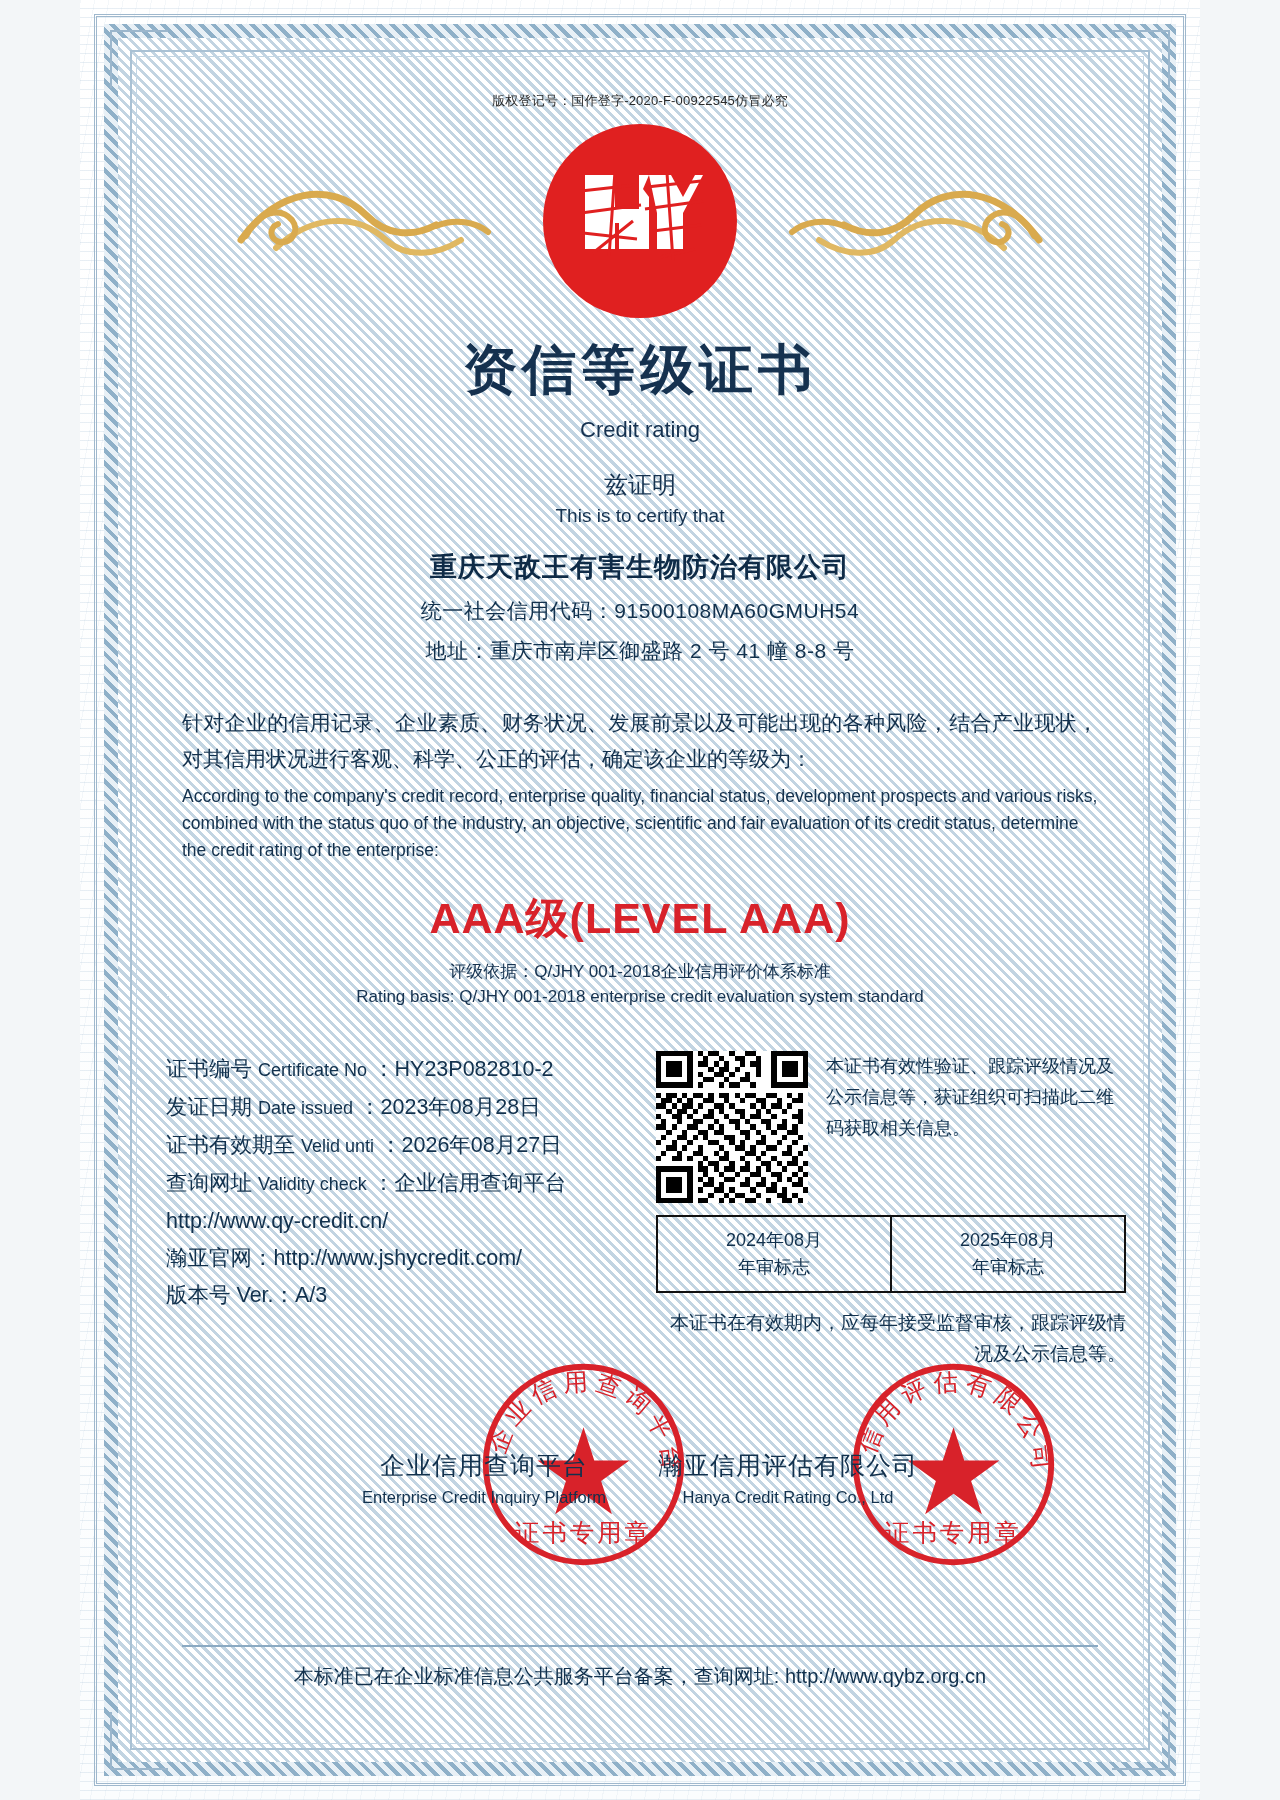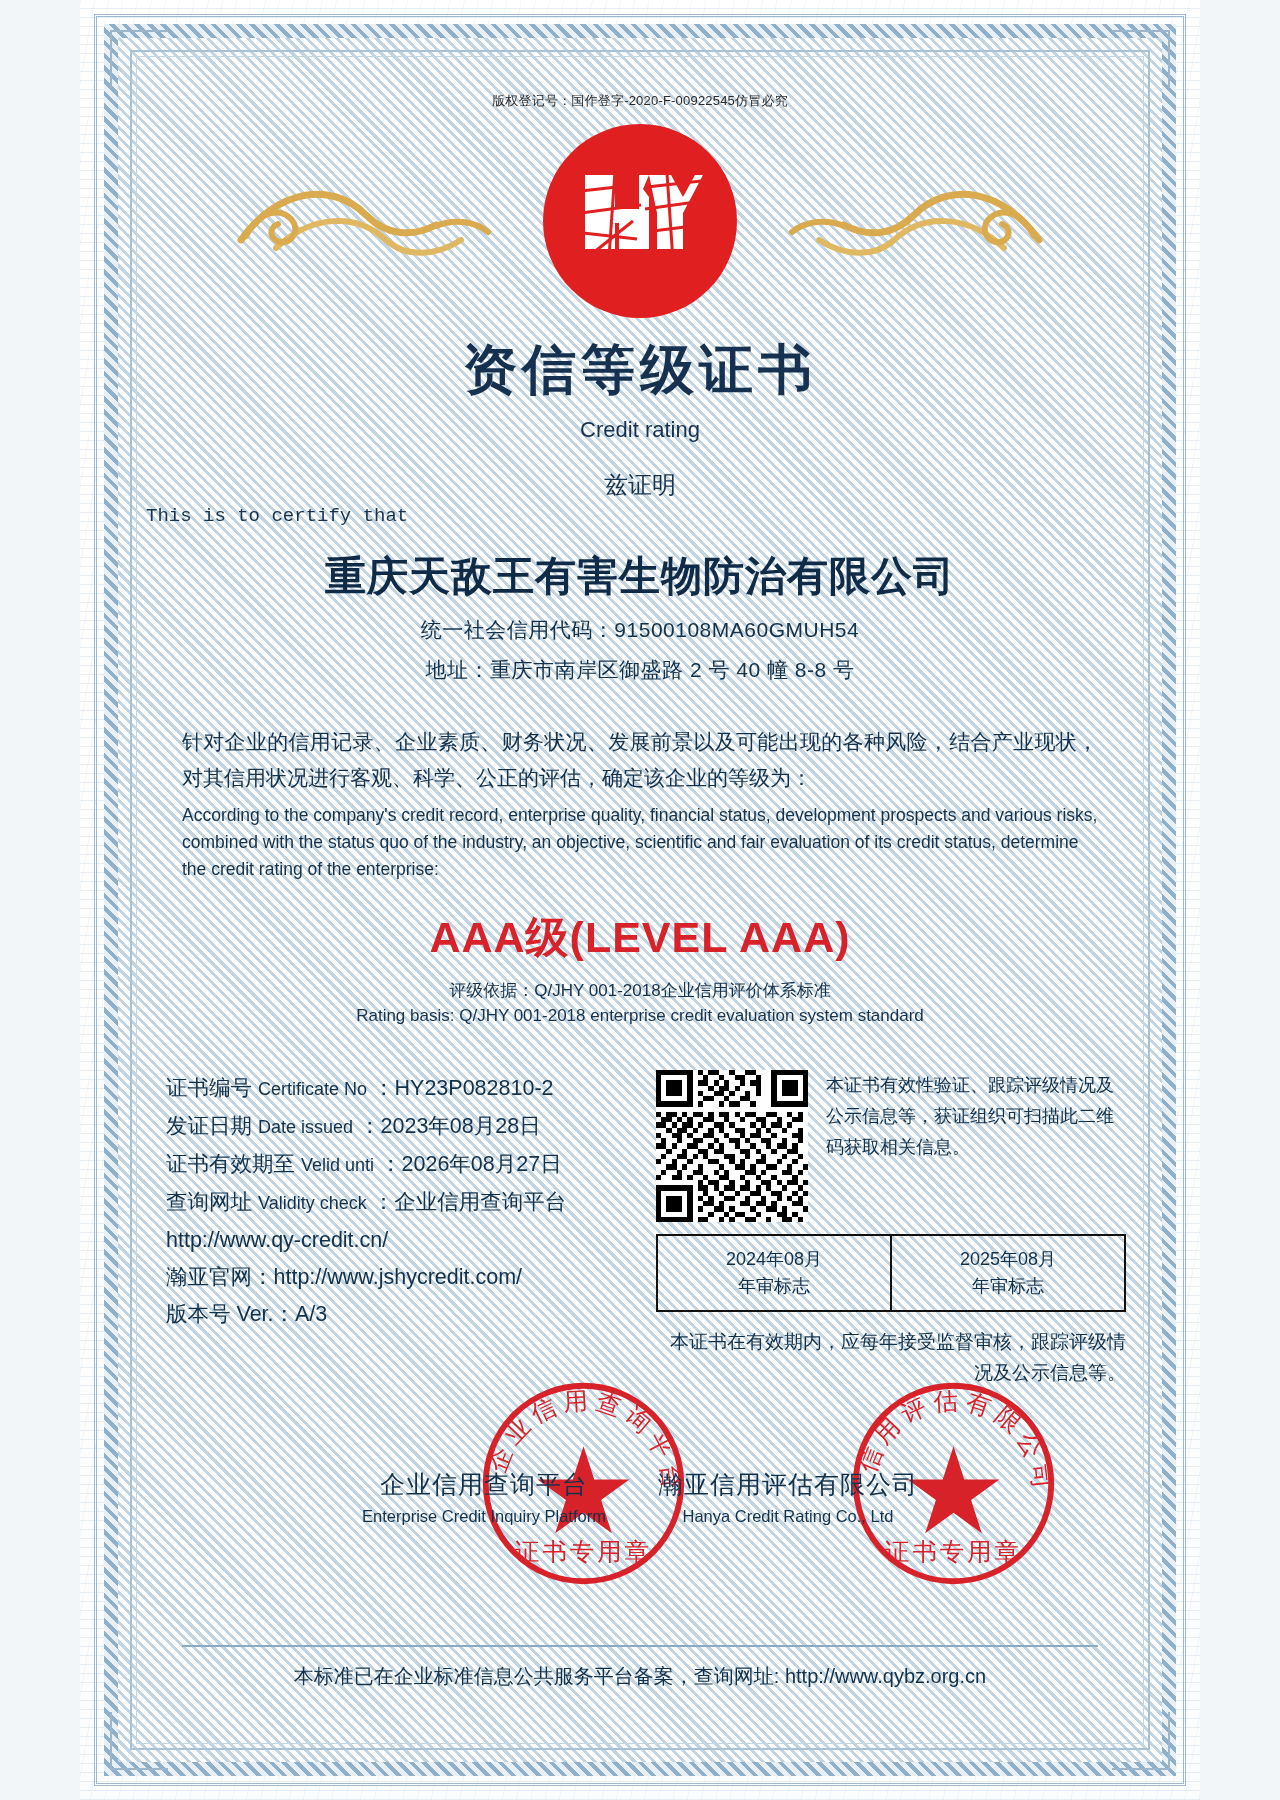--- a/index.html
+++ b/index.html
@@ -75,23 +75,23 @@
 
   .title-cn{
     text-align:center;font-size:54px;letter-spacing:5px;
     color:#15314f;font-weight:700;margin-top:6px;
     font-family:"DejaVu Sans","Liberation Sans",sans-serif;
   }
   .title-en{
     text-align:center;font-size:22px;color:#15314f;margin-top:10px;
   }
   .certify-cn{text-align:center;font-size:24px;color:#16324f;margin-top:26px;}
-  .certify-en{text-align:left;font-size:19px;color:#16324f;margin-top:4px;font-family:Liberation Mono, monospace;}
+  .certify-en{text-align:center;font-size:19px;color:#16324f;margin-top:4px;}
   .company{
-    text-align:center;font-size:41px;font-weight:700;color:#0f2b47;
+    text-align:center;font-size:27px;font-weight:700;color:#0f2b47;
     margin-top:22px;letter-spacing:1px;
   }
   .company-line{
     text-align:center;font-size:21px;color:#12314d;margin-top:12px;letter-spacing:.5px;
   }
 
   .para{margin:40px 36px 0 36px;}
   .para-cn{
     font-size:21px;line-height:36px;color:#14314d;text-align:justify;
   }
@@ -200,21 +200,21 @@
     </div>
 
     <div class="title-cn">资信等级证书</div>
     <div class="title-en">Credit rating</div>
 
     <div class="certify-cn">兹证明</div>
     <div class="certify-en">This is to certify that</div>
 
     <div class="company">重庆天敌王有害生物防治有限公司</div>
     <div class="company-line">统一社会信用代码：91500108MA60GMUH54</div>
-    <div class="company-line">地址：重庆市南岸区御盛路 2 号 40 幢 8-8 号</div>
+    <div class="company-line">地址：重庆市南岸区御盛路 2 号 41 幢 8-8 号</div>
 
     <div class="para">
       <div class="para-cn">针对企业的信用记录、企业素质、财务状况、发展前景以及可能出现的各种风险，结合产业现状，对其信用状况进行客观、科学、公正的评估，确定该企业的等级为：</div>
       <div class="para-en">According to the company's credit record, enterprise quality, financial status, development prospects and various risks, combined with the status quo of the industry, an objective, scientific and fair evaluation of its credit status, determine the credit rating of the enterprise:</div>
     </div>
 
     <div class="level">AAA级(LEVEL AAA)</div>
     <div class="basis-cn">评级依据：Q/JHY 001-2018企业信用评价体系标准</div>
     <div class="basis-en">Rating basis: Q/JHY 001-2018 enterprise credit evaluation system standard</div>
 

